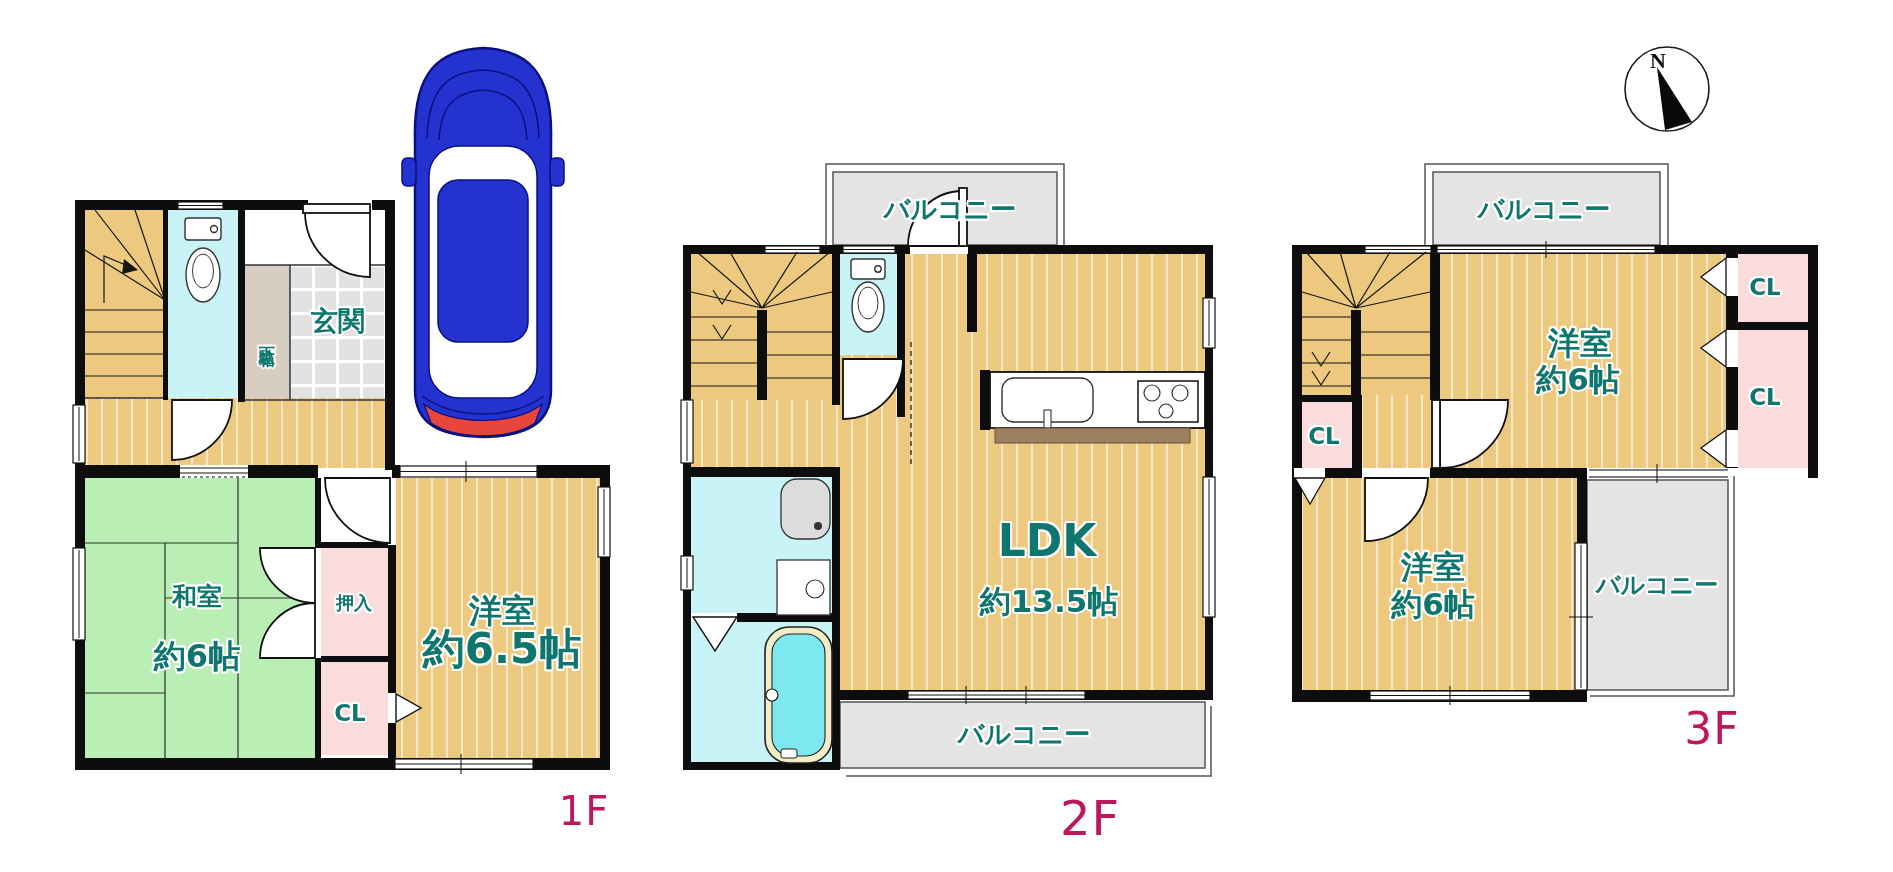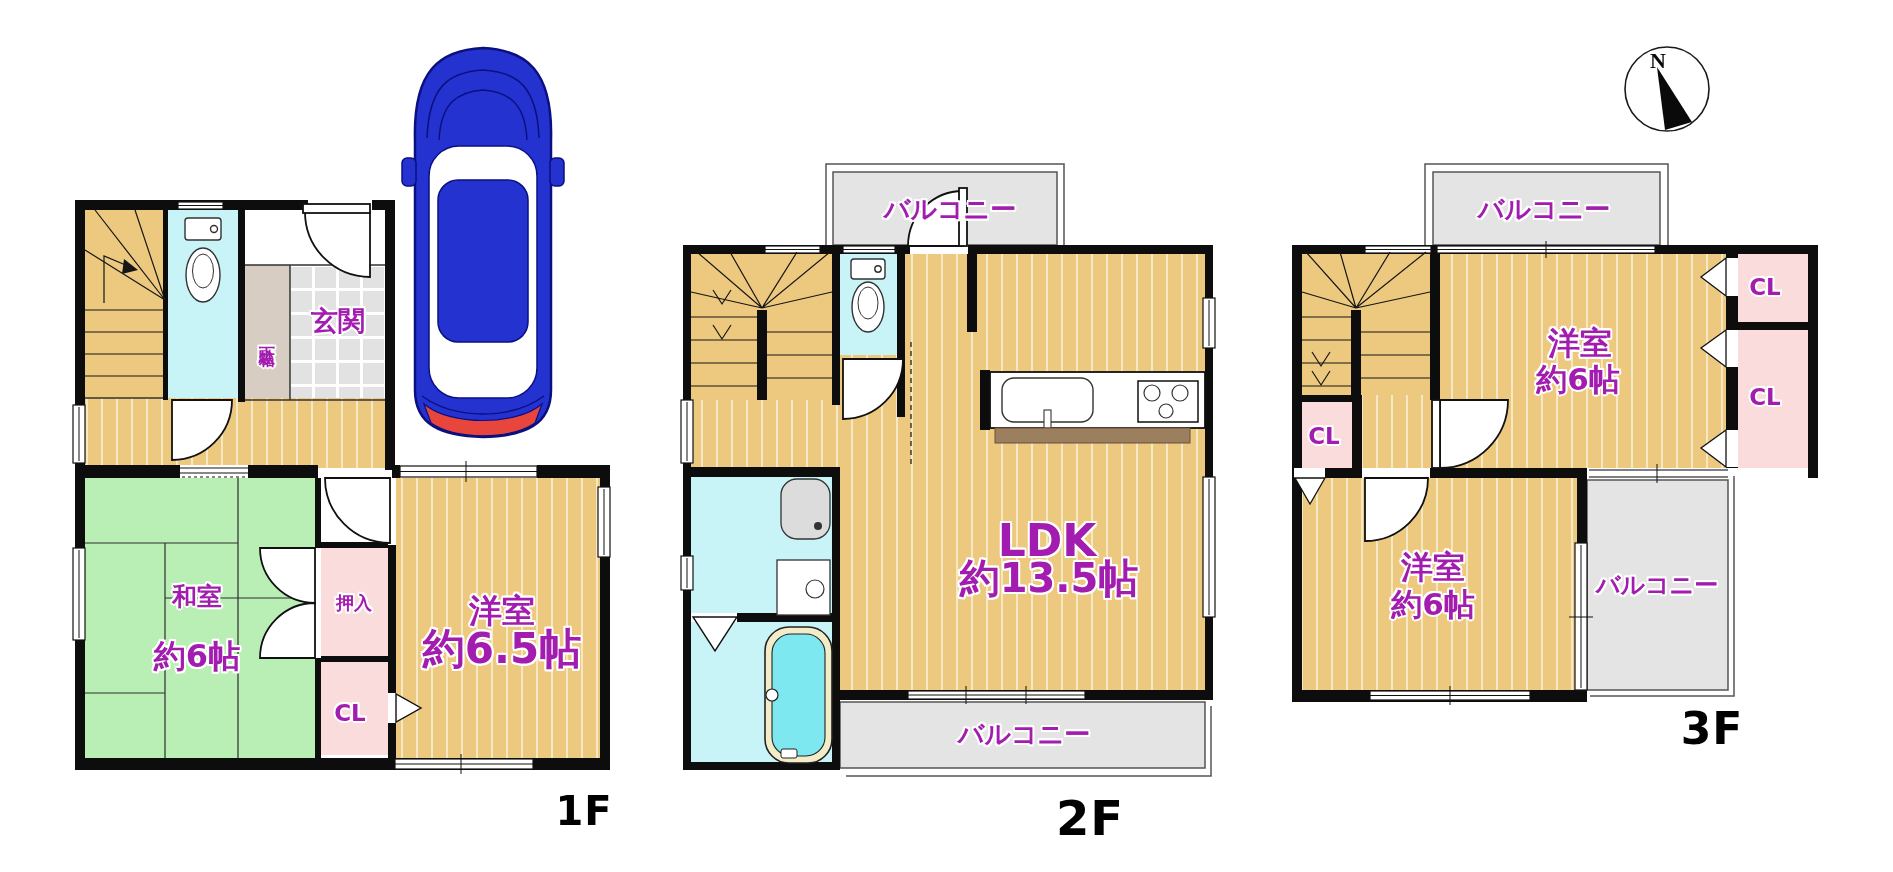--- a/index.html
+++ b/index.html
@@ -1,24 +1,24 @@
 <!DOCTYPE html>
 <html><head>
 <meta charset="utf-8">
 <style>
   html,body{margin:0;padding:0;background:#ffffff;}
   .canvas{position:relative;width:1893px;height:872px;background:#ffffff;overflow:hidden;
           font-family:"DejaVu Sans","Liberation Sans",sans-serif;}
   svg.plan{position:absolute;left:0;top:0;}
   .label{position:absolute;transform:translate(-50%,-50%);white-space:nowrap;line-height:1;}
-  .jp{font-weight:700;color:#a21caf;
+  .jp{font-weight:700;color:#0f766e;
       text-shadow:2px 0 0 #fff,-2px 0 0 #fff,0 2px 0 #fff,0 -2px 0 #fff,
                   1.6px 1.6px 0 #fff,-1.6px -1.6px 0 #fff,1.6px -1.6px 0 #fff,-1.6px 1.6px 0 #fff;}
   .vert{writing-mode:vertical-rl;text-orientation:upright;letter-spacing:2px;}
-  .floor-label{font-weight:700;color:#000000;letter-spacing:1px;}
+  .floor-label{font-weight:400;color:#be185d;letter-spacing:1px;}
   .compass-n{font-family:"Liberation Serif","DejaVu Serif",serif;font-weight:700;color:#0a0a0a;}
   
   .w{fill:#0d0d0d;}
   .thin{stroke:#333;stroke-width:1.5;fill:none;}
   .tat{stroke:#2e2e2e;stroke-width:1.2;fill:none;}
   .tread{stroke:#161616;stroke-width:1.2;fill:none;}
   .wn{fill:#ffffff;stroke:#111;stroke-width:1.2;}
   .wnl{stroke:#111;stroke-width:1;fill:none;}
   .door{fill:#ffffff;stroke:#111;stroke-width:1.8;}
   .fixt{fill:#ffffff;stroke:#333;stroke-width:1.4;}
@@ -317,21 +317,21 @@
 <div class="label jp" style="left:197px;top:596px;font-size:25px">和室</div>
 <div class="label jp" style="left:197px;top:656px;font-size:32px">約6帖</div>
 <div class="label jp" style="left:354px;top:603px;font-size:18px">押入</div>
 <div class="label jp" style="left:350px;top:713px;font-size:23px">CL</div>
 <div class="label jp" style="left:502px;top:610px;font-size:33px">洋室</div>
 <div class="label jp" style="left:502px;top:649px;font-size:42px">約6.5帖</div>
 <div class="label floor-label" style="left:584px;top:811px;font-size:40px">1F</div>
 
 <div class="label jp" style="left:950px;top:209px;font-size:26px">バルコニー</div>
 <div class="label jp" style="left:1047px;top:541px;font-size:44px">LDK</div>
-<div class="label jp" style="left:1049px;top:578px;font-size:40px">約13.5帖</div>
+<div class="label jp" style="left:1049px;top:601px;font-size:31px">約13.5帖</div>
 <div class="label jp" style="left:1024px;top:734px;font-size:26px">バルコニー</div>
 <div class="label floor-label" style="left:1090px;top:818px;font-size:48px">2F</div>
 
 <div class="label jp" style="left:1544px;top:209px;font-size:26px">バルコニー</div>
 <div class="label jp" style="left:1580px;top:343px;font-size:32px">洋室</div>
 <div class="label jp" style="left:1578px;top:379px;font-size:31px">約6帖</div>
 <div class="label jp" style="left:1765px;top:287px;font-size:23px">CL</div>
 <div class="label jp" style="left:1765px;top:397px;font-size:23px">CL</div>
 <div class="label jp" style="left:1324px;top:436px;font-size:23px">CL</div>
 <div class="label jp" style="left:1433px;top:567px;font-size:32px">洋室</div>

